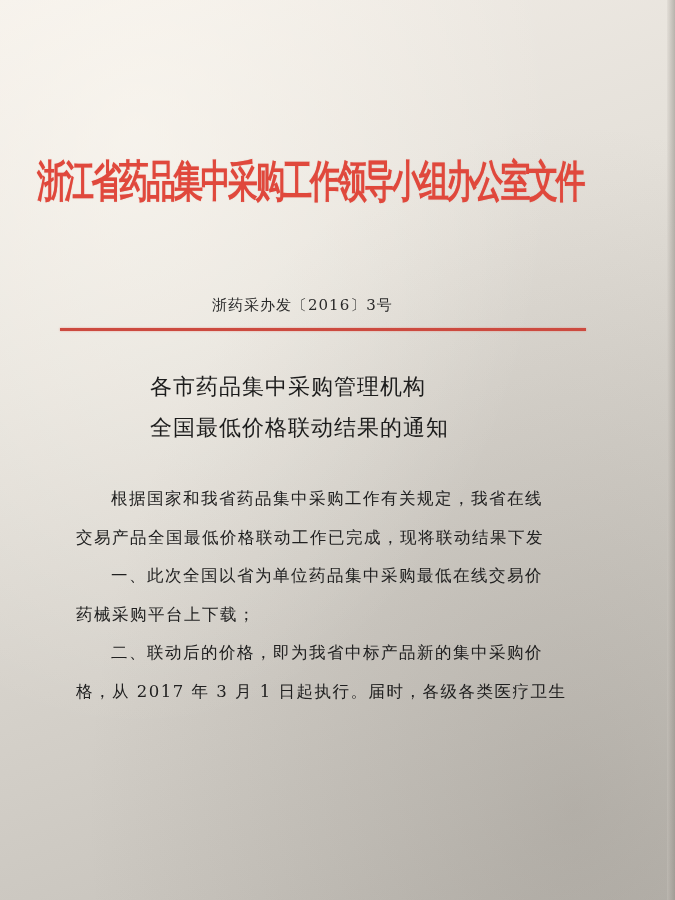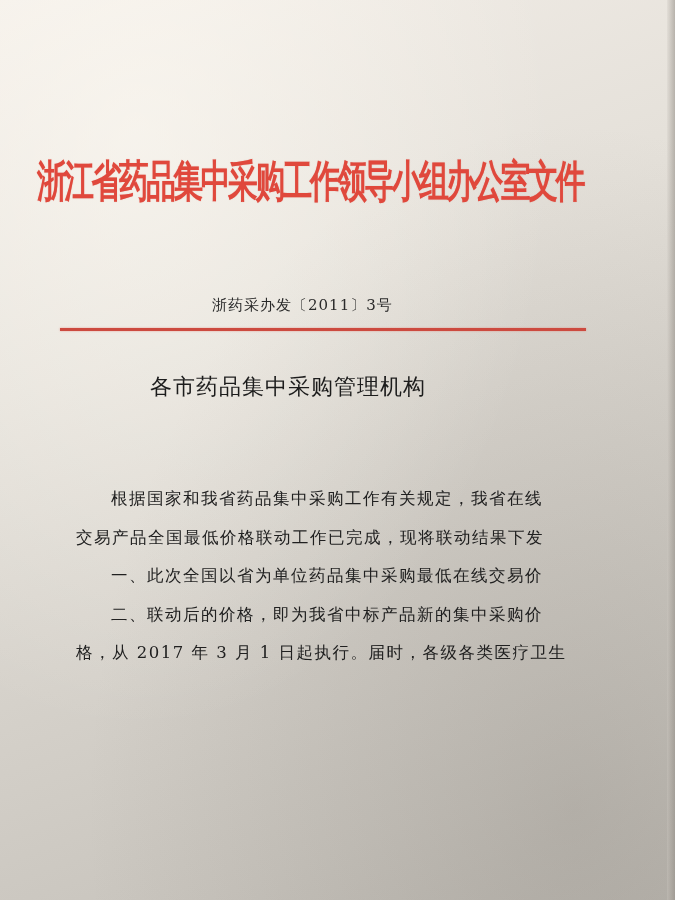--- a/index.html
+++ b/index.html
@@ -48,27 +48,29 @@
   .indent { padding-left: 35px; }
 </style>
 </head>
 <body>
 
 <div class="paper-shade"></div>
 <div class="right-edge"></div>
 
 <div class="header-title">浙江省药品集中采购工作领导小组办公室文件</div>
 
-<div class="doc-number">浙药采办发〔2011〕3号</div>
+<div class="doc-number">浙药采办发〔2016〕3号</div>
 
 <div class="red-rule"></div>
 
 <div class="notice-title">
   <div>各市药品集中采购管理机构</div>
+  <div>全国最低价格联动结果的通知</div>
 </div>
 
 <div class="body-text">
   <p class="indent">根据国家和我省药品集中采购工作有关规定，我省在线</p>
   <p>交易产品全国最低价格联动工作已完成，现将联动结果下发</p>
   <p class="indent">一、此次全国以省为单位药品集中采购最低在线交易价</p>
+  <p>药械采购平台上下载；</p>
   <p class="indent">二、联动后的价格，即为我省中标产品新的集中采购价</p>
   <p>格，从 2017 年 3 月 1 日起执行。届时，各级各类医疗卫生</p>
 </div>
 
 </body></html>

